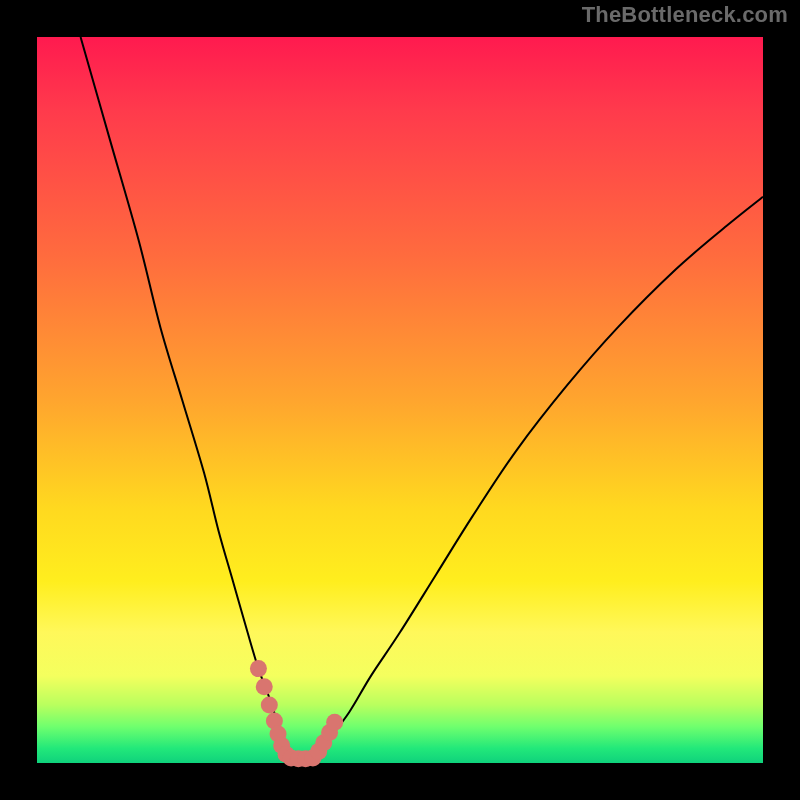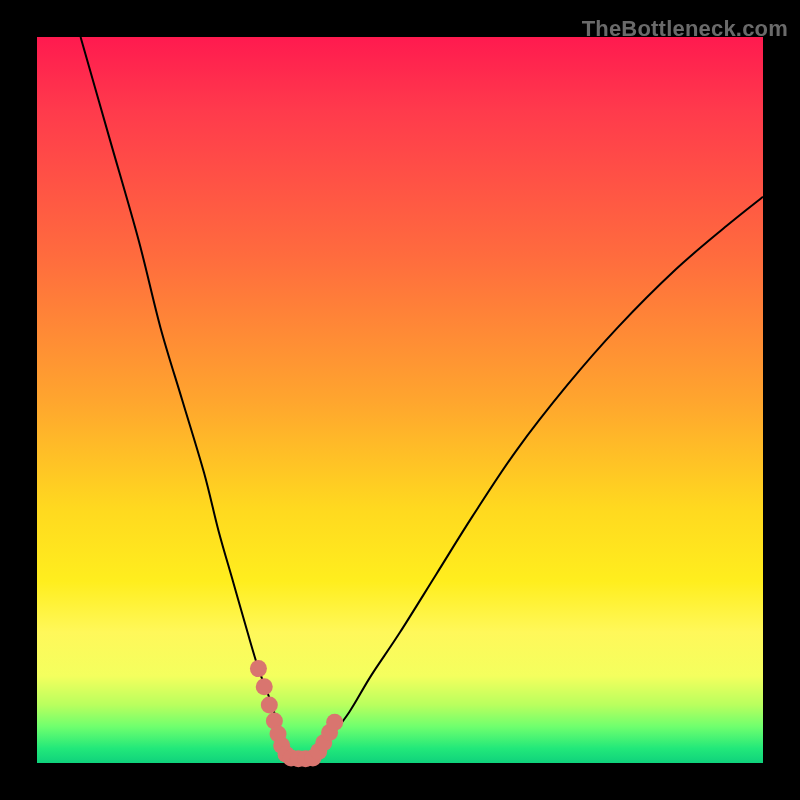--- a/index.html
+++ b/index.html
@@ -35,21 +35,21 @@
       #fff85a 82%,
       #f4ff5e 88%,
       #b9ff5e 92%,
       #6fff6e 95%,
       #22e87a 98%,
       #0fd27c 100%
     );
   }
   .watermark {
     position: absolute;
-    top: 16px;
+    top: 2px;
     right: 12px;
     color: #6a6a6a;
     font-size: 22px;
     font-weight: 600;
     letter-spacing: 0.2px;
     user-select: none;
   }
   svg.curves {
     position: absolute;
     left: 0;

